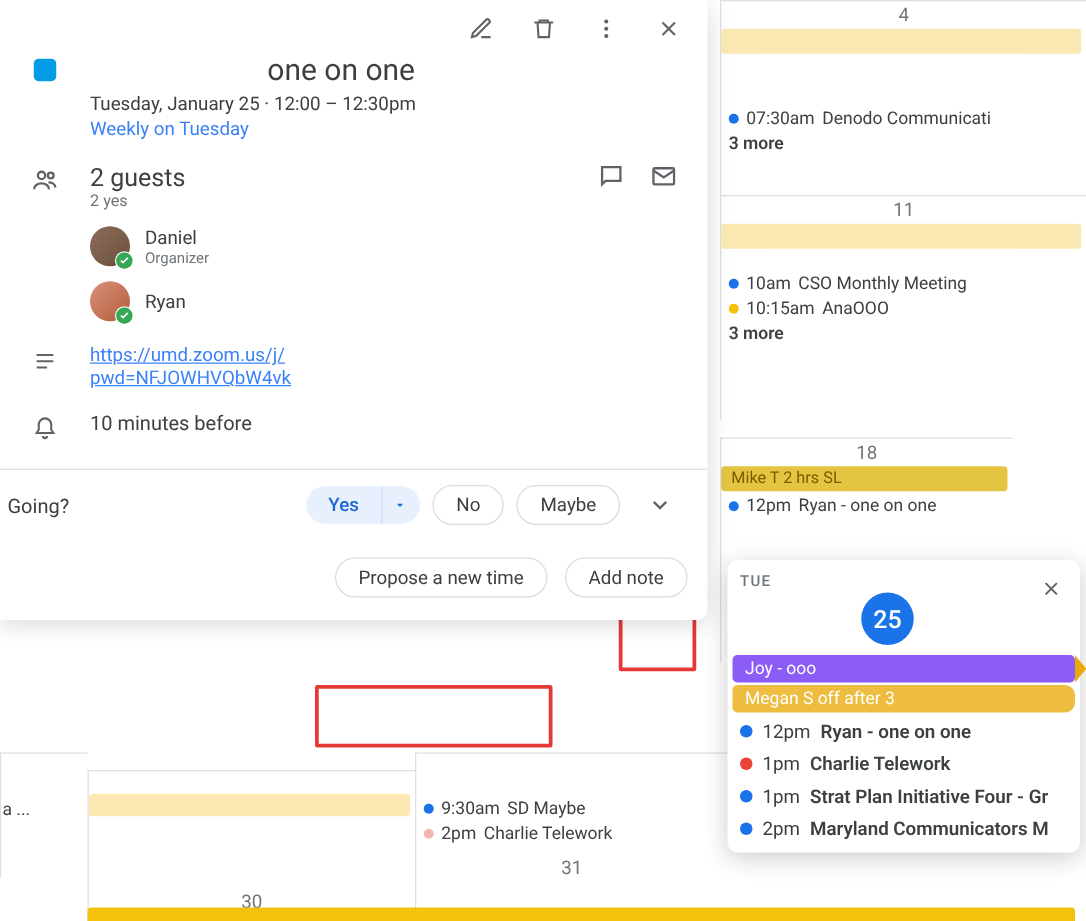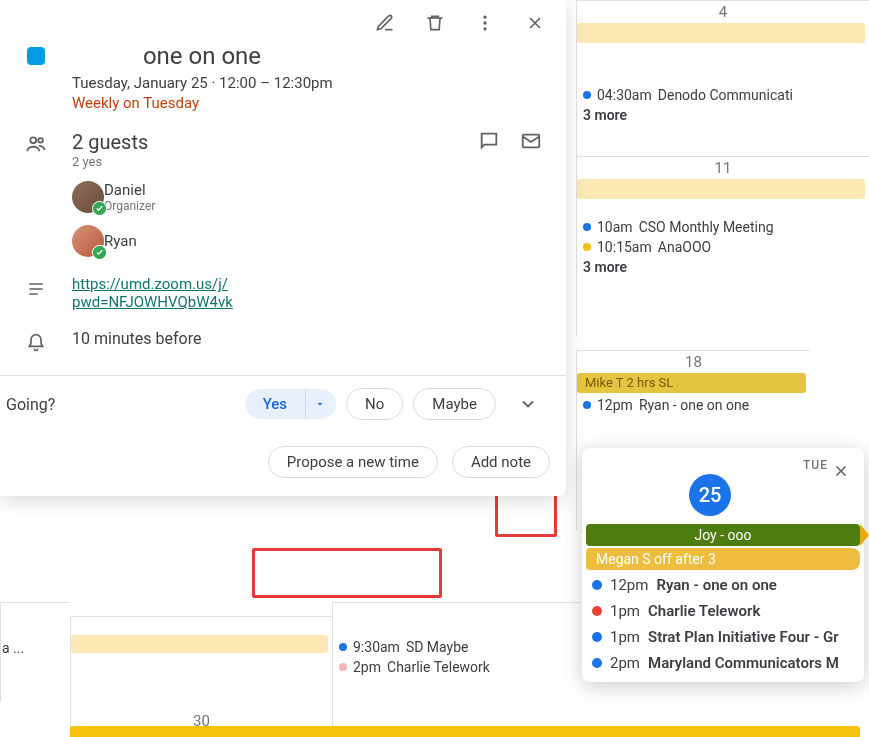--- a/index.html
+++ b/index.html
@@ -102,47 +102,47 @@
     border-radius: 4px;
     background: #039be5;
   }
   .event-title {
     font-size: 24px;
     color: #3c4043;
     font-weight: 400;
     margin: 0 0 4px 0;
   }
   .event-time { font-size: 15px; color: #3c4043; margin-bottom: 2px; }
-  .event-recur { font-size: 15px; color: #c2410c; }
+  .event-recur { font-size: 15px; color: #3b82f6; }
 
   .guest-header {
     display: flex; justify-content: space-between; align-items: flex-start;
   }
   .guest-count { font-size: 20px; color: #3c4043; }
   .guest-sub { font-size: 13px; color: #70757a; }
   .guest-actions { display: flex; gap: 20px; color: #5f6368; }
   .guest-actions .iconbtn { width: 22px; height: 22px; cursor: pointer; }
 
-  .guest-item { display: flex; align-items: center; margin-top: 12px; }
+  .guest-item { display: flex; align-items: center; gap: 12px; margin-top: 12px; }
   .avatar {
     width: 32px; height: 32px; border-radius: 50%;
     background: #ccc; position: relative;
     flex-shrink: 0;
   }
   .avatar .check {
     position: absolute; right: -3px; bottom: -3px;
     width: 15px; height: 15px; border-radius: 50%;
     background: #fff; display:flex; align-items:center; justify-content:center;
     border: 1px solid #fff;
   }
   .avatar .check svg { background:#34a853; border-radius:50%; }
   .guest-name { font-size: 15px; color: #3c4043; }
   .guest-role { font-size: 12px; color: #70757a; }
 
-  .link { color: #0f766e; text-decoration: underline; font-size: 15px; word-break: break-all; }
+  .link { color: #3b82f6; text-decoration: underline; font-size: 15px; word-break: break-all; }
 
   .reminder-text { font-size: 16px; color: #3c4043; }
 
   
   .rsvp-bar {
     border-top: 1px solid #e0e0e0;
     padding: 10px 16px;
     display: flex;
     align-items: center;
     gap: 10px;
@@ -209,21 +209,21 @@
     background: #fff;
     box-shadow: 0 4px 20px rgba(0,0,0,0.2);
     border-radius: 8px;
     z-index: 25;
     padding-bottom: 6px;
   }
   .day-popup-header {
     display:flex; align-items:flex-start;
     padding: 10px 10px 6px 10px;
   }
-  .day-popup-header .dayarea { flex:1; text-align:right; }
+  .day-popup-header .dayarea { flex:1; text-align:left; }
   .day-popup-header .dow {
     font-size: 12px; letter-spacing: 1px; color: #70757a; font-weight:500;
   }
   .day-popup-header .daycircle {
     width: 42px; height:42px; border-radius:50%;
     background:#1a73e8; color:#fff;
     display:flex; align-items:center; justify-content:center;
     font-size: 20px; font-weight:500;
     margin: 2px auto 0 auto;
   }
@@ -236,21 +236,21 @@
     border-radius: 4px;
     position:relative;
   }
   .agenda-allday.arrow::after {
     content:"";
     position:absolute; right:-9px; top:0;
     border-top: 11px solid transparent;
     border-bottom: 11px solid transparent;
     border-left: 9px solid #e8a90c;
   }
-  .agenda-allday.c1 { background:#4d7c0f;text-align:center; }
+  .agenda-allday.c1 { background:#8b5cf6; }
   .agenda-allday.c2 { background:#eebc3f; }
 
   .agenda-evt {
     display:flex; align-items:center;
     gap: 8px;
     padding: 4px 10px;
     font-size: 15px;
     color:#3c4043;
     white-space:nowrap; overflow:hidden;
   }
@@ -273,21 +273,21 @@
 <body>
 
 <div class="calendar-grid">
 
   <div class="grid-cell" style="left:576px; top:0; width:293px; height:170px;">
     <div class="date-center">4</div>
     <div class="allday-bar"></div>
     <div style="height:40px"></div>
     <div class="evt">
       <span class="dot blue"></span>
-      <span>04:30am</span>
+      <span>07:30am</span>
       <span>Denodo Communicati</span>
     </div>
     <div class="evt more">
         <span>3 more</span>
       </div>
   </div>
 
   <div class="grid-cell" style="left:576px; top:156px; width:293px; height:180px;">
     <div class="date-center">11</div>
     <div class="allday-bar"></div>
@@ -332,20 +332,21 @@
     <div class="evt">
       <span class="dot blue"></span>
       <span>9:30am</span>
       <span>SD Maybe</span>
     </div>
     <div class="evt">
       <span class="dot pink"></span>
       <span>2pm</span>
       <span>Charlie Telework</span>
     </div>
+    <div class="date-center" style="margin-top:6px">31</div>
   </div>
 
   <div style="position:absolute; left:70px; top:726px; width:790px; height:11px; background:#f4c20d; border-radius:3px 3px 0 0;"></div>
 </div>
 
 <div class="event-card">
   <div class="card-actions">
     <div class="iconbtn">
       <svg width="20" height="20" viewBox="0 0 24 24" fill="none" stroke="currentColor" stroke-width="2">
           <path d="M12 20h9"></path>
@@ -373,21 +374,21 @@
     </div>
   </div>
 
   <div class="card-body">
 
     <div class="row">
       <div class="row-icon">
           <div class="event-color-sq"></div>
         </div>
       <div class="row-content">
-        <h2 class="event-title" style="text-align:center; width:260px">one on one</h2>
+        <h2 class="event-title" style="text-align:right; width:260px">one on one</h2>
         <div class="event-time">Tuesday, January 25  ·  12:00 – 12:30pm</div>
         <div class="event-recur">Weekly on Tuesday</div>
       </div>
     </div>
 
     <div class="row">
       <div class="row-icon">
         <svg width="22" height="22" viewBox="0 0 24 24" fill="none" stroke="currentColor" stroke-width="2">
             <circle cx="9" cy="8" r="3.2"></circle>
             <path d="M2.5 20c0-3 3-5 6.5-5s6.5 2 6.5 5"></path>

